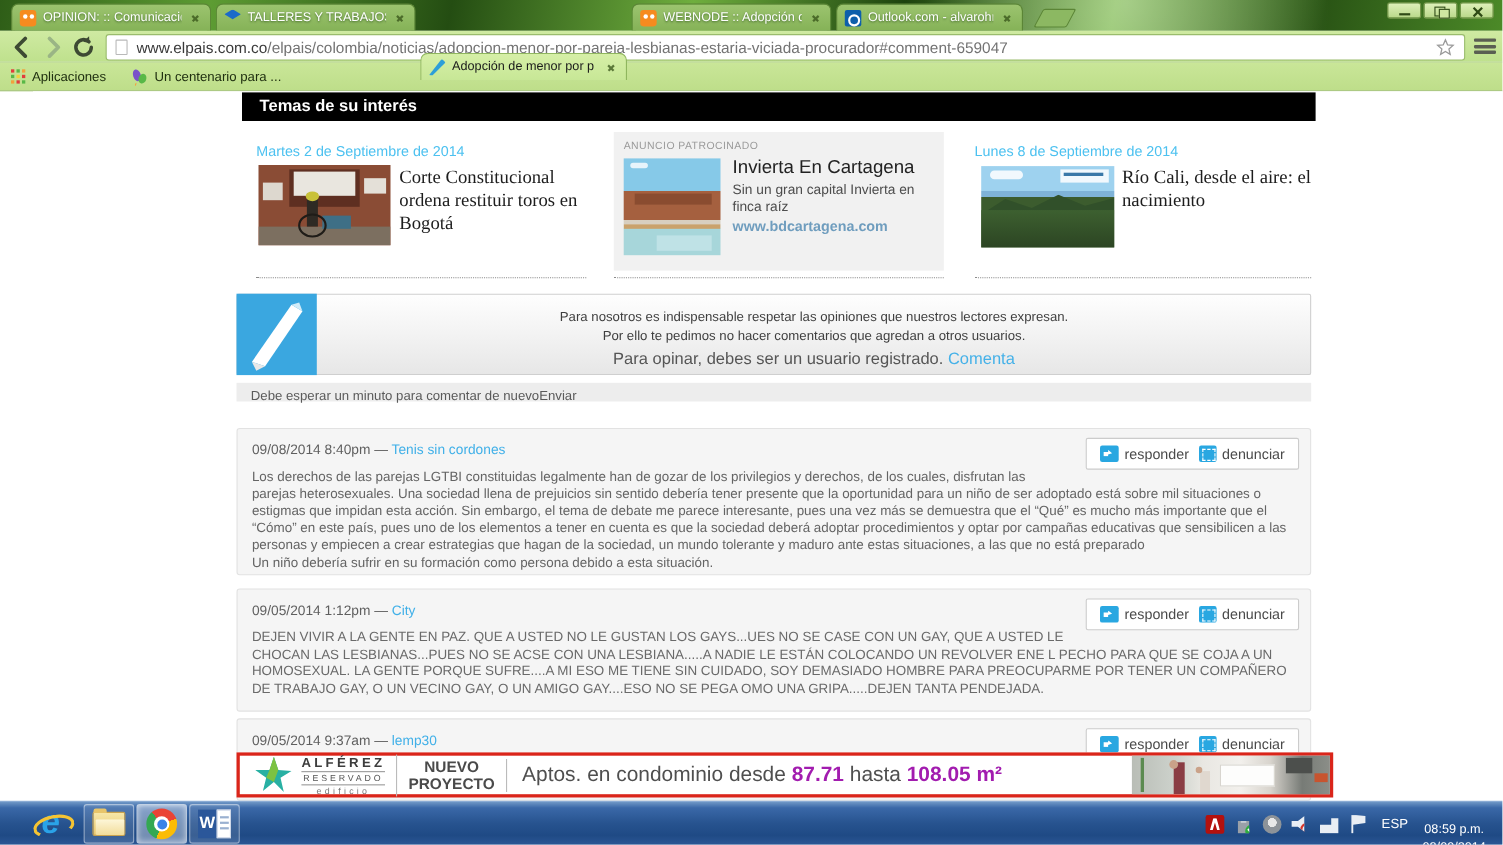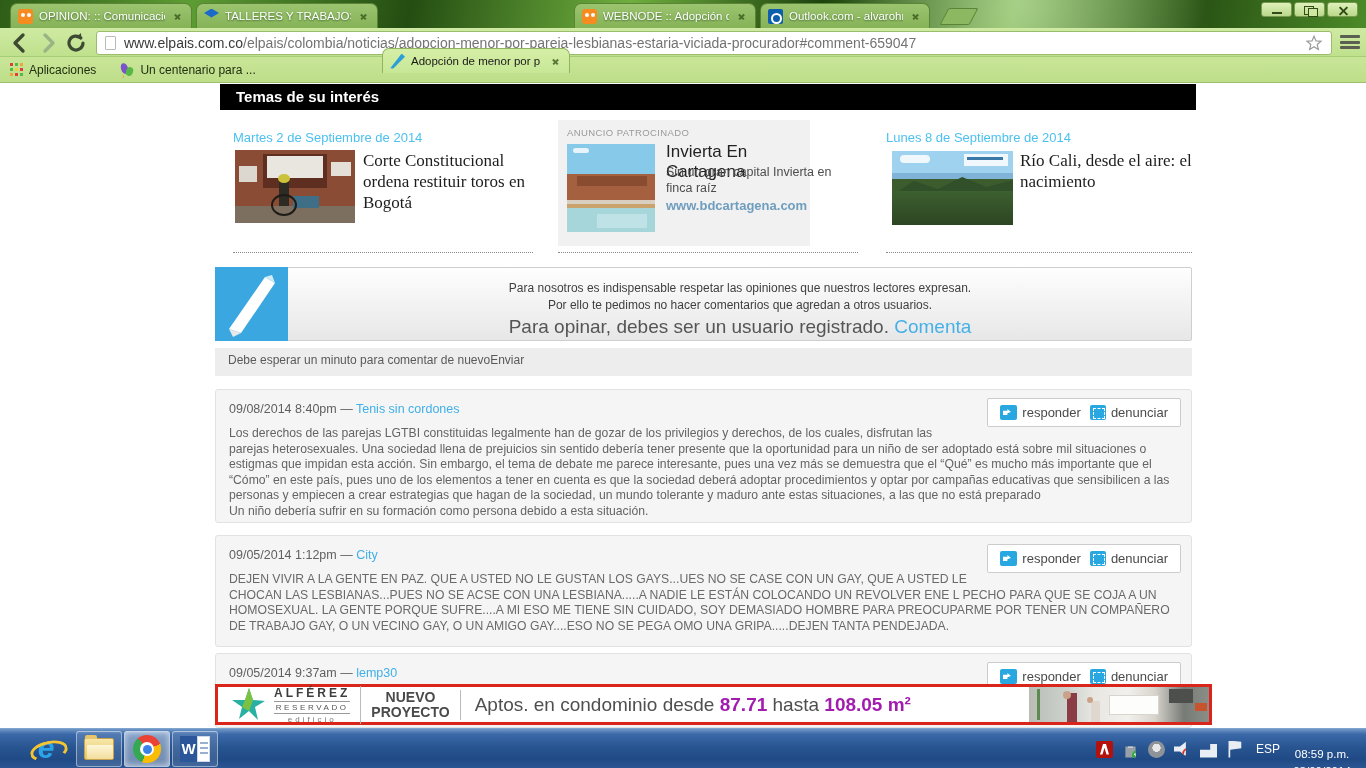--- a/index.html
+++ b/index.html
@@ -65,35 +65,35 @@
   
   #page { position:absolute; left:0; top:83px; width:1366px; height:645px; background:#fff;margin-left:30px; }
   #section-bar { position:absolute; left:190px; top:1px; width:976px; height:26px; background:#000;
     color:#fff; font-size:15px; font-weight:bold; line-height:26px; padding-left:16px; }
 
   .date-link { font-size:13px; color:#4cc1f0; position:absolute; }
   .news-img { position:absolute; overflow:hidden; }
   .serif-title { position:absolute; font-family:"Liberation Serif", serif; font-size:17px; line-height:21px; color:#1d1d1d; }
   .dotline { position:absolute; border-bottom:1px dotted #8a8a8a; height:1px; }
 
-  #ad-box { position:absolute; left:528px; top:37px; width:252px; height:126px; background:#f1f1f1; }
+  #ad-box { position:absolute; left:528px; top:37px; width:300px; height:126px; background:#f1f1f1; }
   #ad-label { position:absolute; left:9px; top:7px; font-size:9.5px; letter-spacing:.4px; color:#9a9a9a; }
   #ad-title { position:absolute; left:108px; top:22px; font-family:Liberation Sans, sans-serif; font-size:17px; color:#222; }
   #ad-body { position:absolute; left:108px; top:44px; width:180px; font-size:12.5px; line-height:16px; color:#4d4d4d; }
   #ad-url { position:absolute; left:108px; top:78px; font-size:13px; font-weight:bold; color:#6f9dbe; }
 
   #policy { position:absolute; left:185px; top:184px; width:977px; height:74px;
     background:linear-gradient(#fefefe,#e7e7e7); border:1px solid #cfcfcf; border-radius:2px; }
   #policy-ico { position:absolute; left:-1px; top:-1px; width:73px; height:74px; background:#3aa7e0; }
   #policy-text { position:absolute; left:73px; right:0; top:0; height:100%; text-align:center; padding-top:12px; }
   .pol-line { font-size:12px; color:#3f3f3f; line-height:17px; }
-  .pol-line3 { font-size:19px; color:#555; margin-top:4px; }
+  .pol-line3 { font-size:15px; color:#555; margin-top:4px; }
   .pol-link { color:#45b1e8; }
 
-  #wait-bar { position:absolute; left:185px; top:265px; width:977px; height:28px; background:#ededed;
+  #wait-bar { position:absolute; left:185px; top:265px; width:977px; height:17px; background:#ededed;
     font-size:12px; color:#5a5a5a; line-height:24px; padding-left:13px; }
 
   .comment { position:absolute; left:185px; width:977px; background:#f5f5f5; border:1px solid #e2e2e2; border-radius:3px; padding:12px 10px 10px 13px; }
   .c-head { font-size:12.5px; color:#5f5f5f; margin-bottom:10px; }
   .c-user { color:#41b0e8; }
   .c-actions { float:right; background:#fff; border:1px solid #ccc; border-radius:2px;
     display:flex; align-items:center; gap:9px; padding:6px 12px; margin:-4px 0 8px 18px; }
   .act { display:flex; align-items:center; gap:5px; font-size:13px; color:#4a4a4a; }
   .ico-reply { width:17px; height:15px; background:#29a7e1; border-radius:2px; position:relative; }
   .ico-reply::before { content:""; position:absolute; left:3px; top:4px; width:8px; height:6px; background:#fff; clip-path:polygon(0 50%,45% 0,45% 30%,100% 30%,100% 100%,45% 100%,45% 70%); transform:scaleX(-1); }

